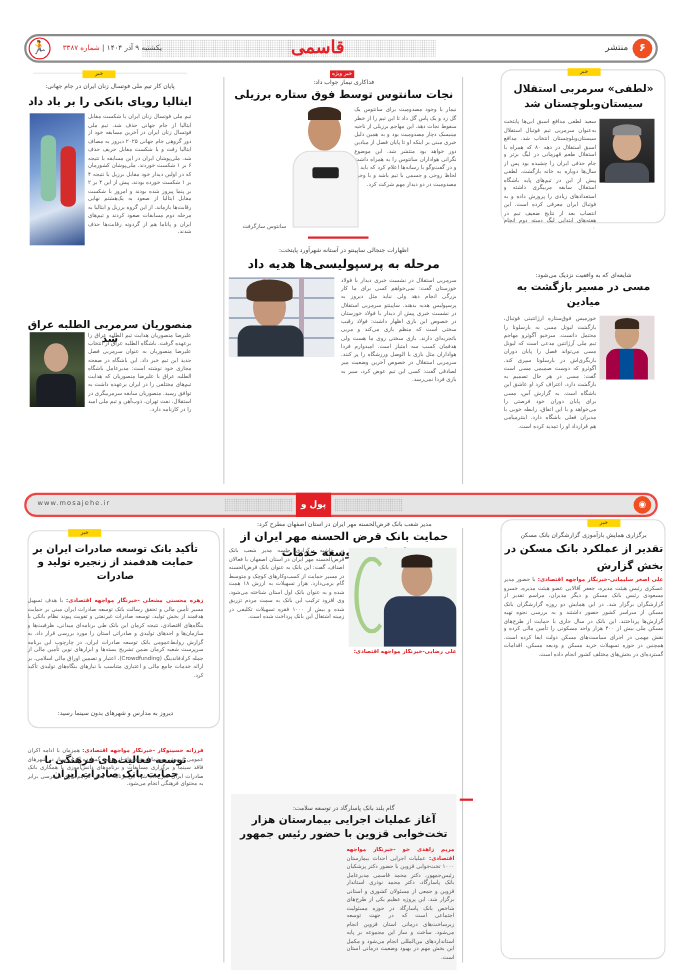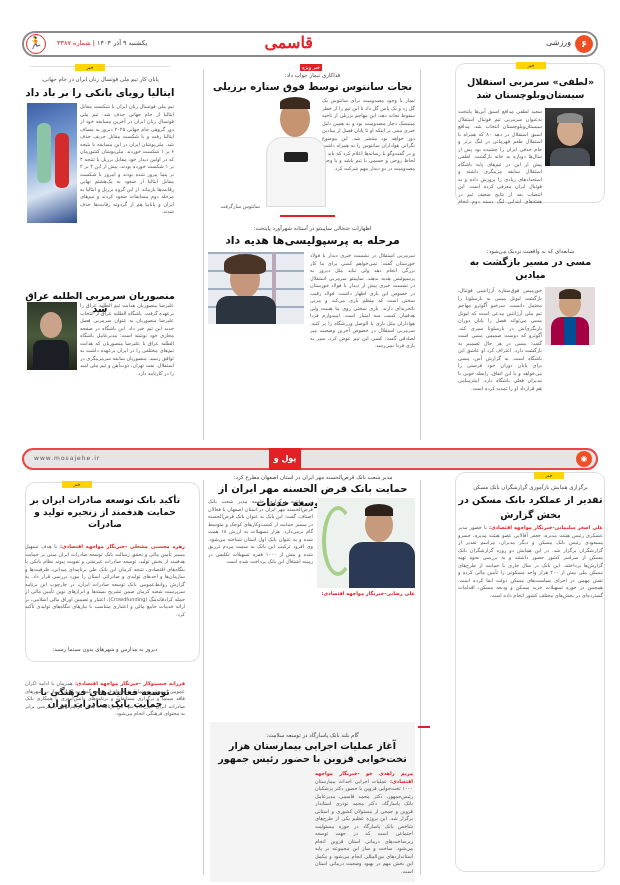--- a/index.html
+++ b/index.html
@@ -31,21 +31,21 @@
   .mid-label { position: absolute; left: 245px; top: -2px; width: 32px; height: 22px; background: #e32026; color: #fff; font-size: 8px; line-height: 22px; text-align: center; font-weight: bold; }
   .mid-url { position: absolute; left: 10px; top: 4px; font-size: 6px; letter-spacing: 1px; color: #555; direction: ltr; }
   .mid-logo { position: absolute; right: 4px; top: 1px; width: 16px; height: 16px; border-radius: 50%; background: #f04e23; color: #fff; font-size: 8px; line-height: 16px; text-align: center; }
   .red-rule { position: absolute; height: 2px; background: #e32026; }
 </style>
 </head>
 <body>
 
 <div class="header-bar">
   <div class="page-badge">۶</div>
-  <div class="section-name">ورزشی</div>
+  <div class="section-name">منتشر</div>
   <div class="dots" style="right:200px;width:135px;"></div>
   <div class="dots" style="left:105px;width:135px;"></div>
   <div class="header-logo">قاسمی</div>
   <div class="header-date">
     <span>یکشنبه ۹ آذر ۱۴۰۴</span> |
     <span class="num">شماره ۳۳۸۷</span>
   </div>
   <div class="runner-icon">🏃</div>
 </div>
 
@@ -144,14 +144,14 @@
 <div class="red-rule" style="left:418px;top:726px;width:12px;"></div>
 <div style="position:absolute;left:210px;top:722px;width:205px;height:160px;background:#f4f4f4;"></div>
 <div class="kicker" style="left:210px;top:732px;width:205px;">گام بلند بانک پاسارگاد در توسعه سلامت:</div>
 <div class="title" style="left:210px;top:740px;width:205px;font-size:9.5px;">آغاز عملیات اجرایی بیمارستان هزار تخت‌خوابی قزوین با حضور رئیس جمهور</div>
 <div class="body-text" style="left:315px;top:770px;width:98px;height:110px;"><span class="author">مریم زاهدی خو -خبرنگار مواجهه اقتصادی:</span> <span>عملیات اجرایی احداث بیمارستان ۱۰۰۰ تخت‌خوابی قزوین با حضور دکتر پزشکیان رئیس‌جمهور، دکتر محمد قاسمی مدیرعامل بانک پاسارگاد، دکتر محمد نوذری استاندار قزوین و جمعی از مسئولان کشوری و استانی برگزار شد. این پروژه عظیم یکی از طرح‌های شاخص بانک پاسارگاد در حوزه مسئولیت اجتماعی است که در جهت توسعه زیرساخت‌های درمانی استان قزوین انجام می‌شود. ساخت و ساز این مجموعه بر پایه استانداردهای بین‌المللی انجام می‌شود و مکمل این بخش مهم در بهبود وضعیت درمانی استان است.</span></div>
 <div class="body-text" style="left:212px;top:770px;width:98px;height:110px;"></div>
 
 <div class="box" style="left:455px;top:472px;width:150px;height:400px;"></div>
 <div class="tag" style="left:534px;top:472px;width:30px;">خبر</div>
 <div class="kicker" style="left:458px;top:484px;width:145px;">برگزاری همایش بازآموزی گزارشگران بانک مسکن</div>
-<div class="title" style="left:458px;top:492px;width:145px;font-size:9.5px;line-height:1.6;">تقدیر از عملکرد بانک مسکن در بخش گزارش</div>
+<div class="title" style="left:458px;top:492px;width:145px;font-size:9.5px;line-height:1.6;text-align:right;">تقدیر از عملکرد بانک مسکن در بخش گزارش</div>
 <div class="body-text" style="left:458px;top:524px;width:145px;height:345px;"><span class="author">علی اصغر سلیمانی-خبرنگار مواجهه اقتصادی:</span> <span>با حضور مدیر عسکری رئیس هیئت مدیره، جعفر آقالایی عضو هیئت مدیره، خسرو مسعودی رئیس بانک مسکن و دیگر مدیران، مراسم تقدیر از گزارشگران برگزار شد. در این همایش دو روزه گزارشگران بانک مسکن از سراسر کشور حضور داشتند و به بررسی نحوه تهیه گزارش‌ها پرداختند. این بانک در سال جاری با حمایت از طرح‌های مسکن ملی بیش از ۴۰۰ هزار واحد مسکونی را تأمین مالی کرده و نقش مهمی در اجرای سیاست‌های مسکن دولت ایفا کرده است. همچنین در حوزه تسهیلات خرید مسکن و ودیعه مسکن، اقدامات گسترده‌ای در بخش‌های مختلف کشور انجام داده است.</span></div>
 
 </body></html>

